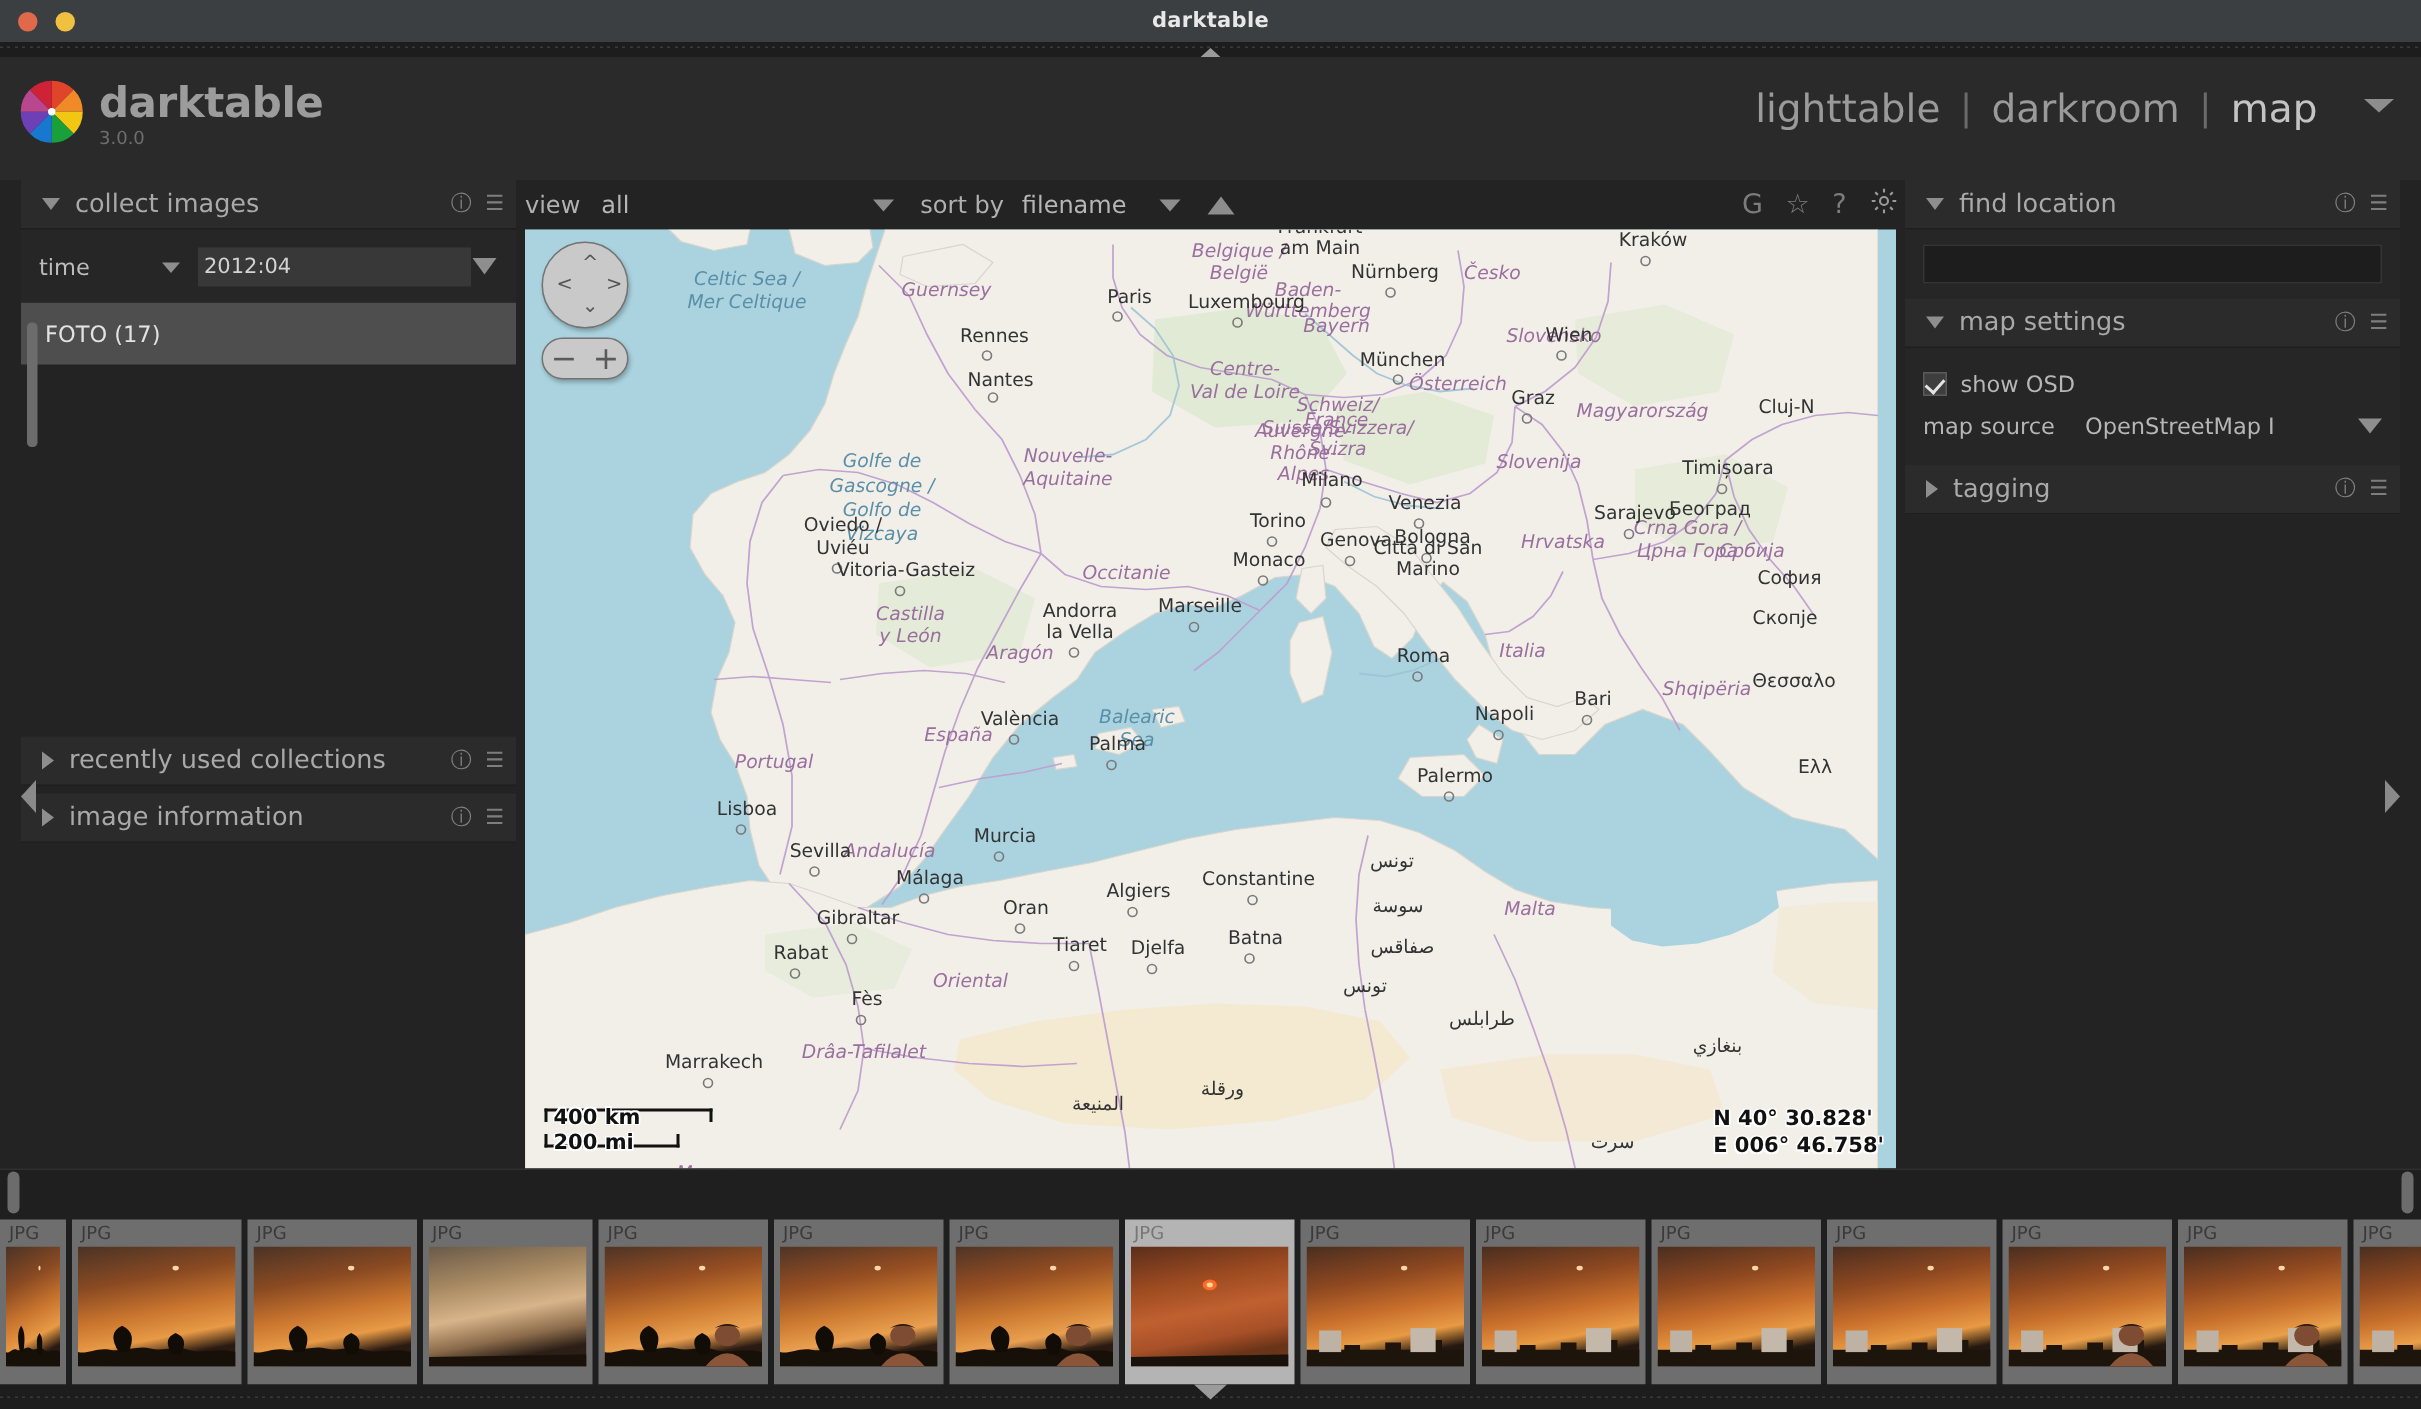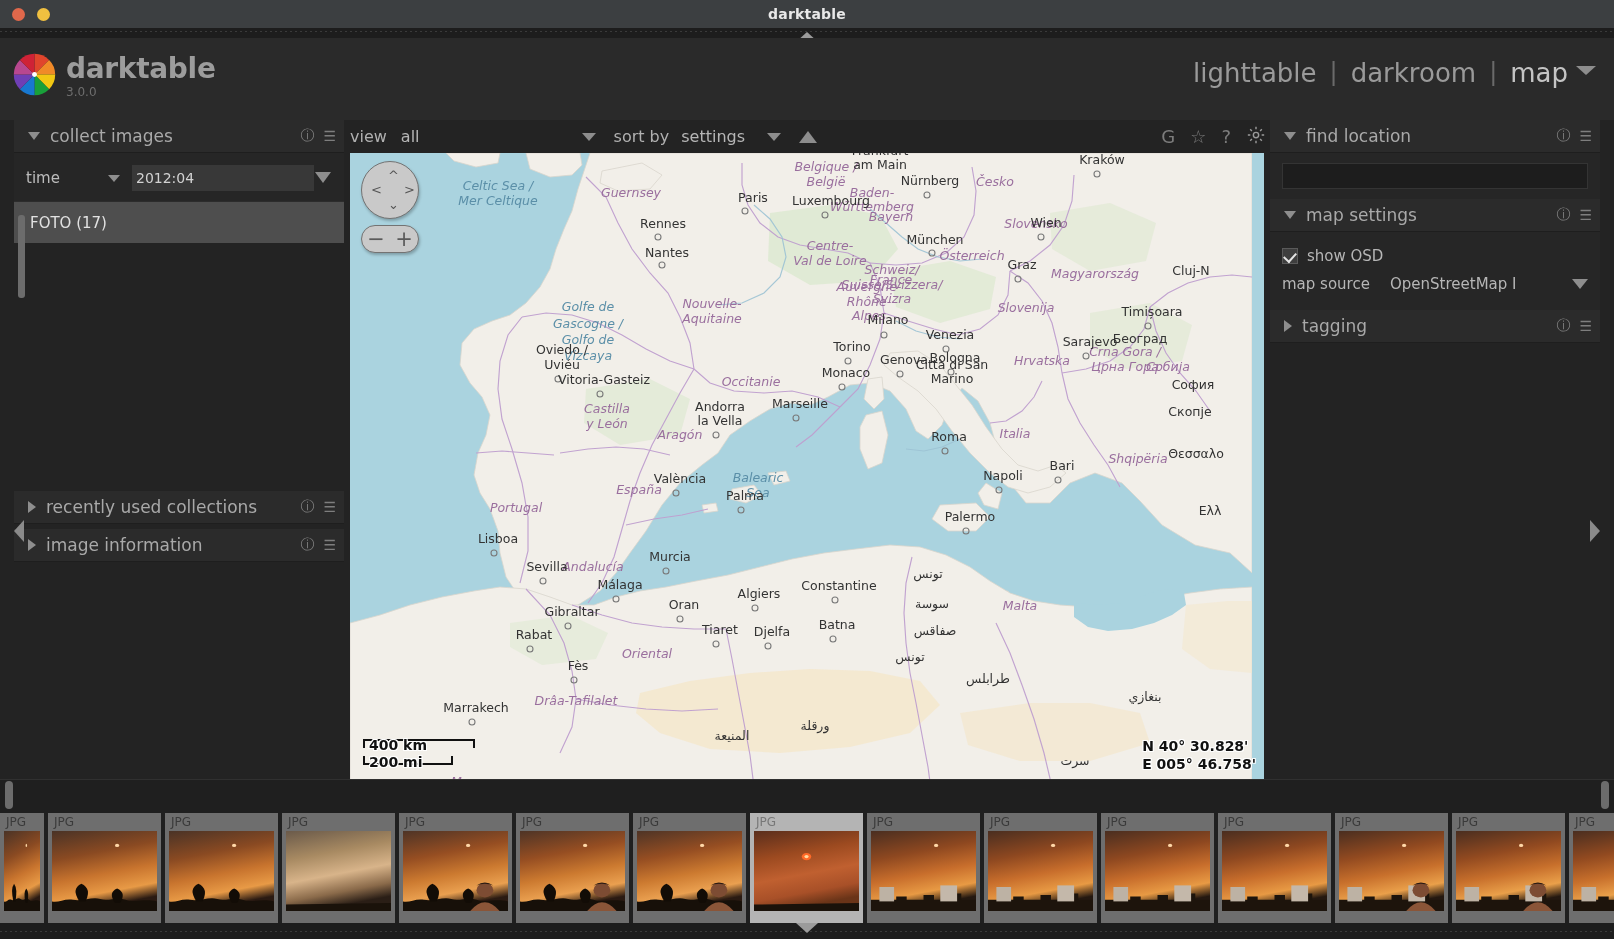--- a/index.html
+++ b/index.html
@@ -56,21 +56,21 @@
   }
   #logo-mark { width:45px; height:45px; position:relative; }
   #brand-text { padding-top:3px; }
   #brand-name {
     color:#9c9c9c; font-size:28px; font-weight:bold; line-height:1;
     letter-spacing:-.3px;
   }
   #brand-version { color:#6e6e6e; font-size:12px; margin-top:2px; }
 
   #view-switcher {
-    position:absolute; right:46px; top:20px;
+    position:absolute; right:69px; top:20px;
     display:flex; align-items:flex-start; gap:13px;
     color:#9a9a9a; font-size:26px;
   }
   #view-switcher .vsep { color:#6a6a6a; font-size:24px; }
   .view-link { cursor:pointer; }
   .view-link.active { color:#c4c4c4; }
   #view-caret {
     position:absolute; right:18px; top:28px;
     width:0;height:0;border-left:10px solid transparent;border-right:10px solid transparent;
     border-top:9px solid #8d8d8d;
@@ -408,21 +408,21 @@
     <div id="right-edge-arrow"></div>
   </div>
 
   <div id="center">
 
     <div id="toolbar">
       <span class="tb-lbl" style="margin-left:6px">view</span>
       <span class="tb-val" style="margin-left:14px">all</span>
       <span class="tb-caret" style="margin-left:162px"></span>
       <span class="tb-lbl" style="margin-left:18px">sort by</span>
-      <span class="tb-val" style="margin-left:12px">settings</span>
+      <span class="tb-val" style="margin-left:12px">filename</span>
       <span class="tb-caret" style="margin-left:22px"></span>
       <span class="tb-asc" style="margin-left:18px"></span>
       <span id="toolbar-icons">
         <span>G</span>
         <span>☆</span>
         <span>?</span>
         <span>
           <svg width="20" height="20" viewBox="0 0 24 24" fill="none" stroke="#9a9a9a" stroke-width="1.7">
             <circle cx="12" cy="12" r="3.2"></circle>
             <path d="M12 2.2v3M12 18.8v3M2.2 12h3M18.8 12h3M5 5l2.1 2.1M16.9 16.9L19 19M19 5l-2.1 2.1M7.1 16.9L5 19"></path>
@@ -725,21 +725,21 @@
           <div class="sb-bar top" style="width:112px"></div>
         </div>
         <div class="sb-line">
           <span class="sb-txt">200 mi</span>
           <div class="sb-bar" style="width:90px"></div>
         </div>
       </div>
 
       <div id="coords">
         <div>N 40° 30.828'</div>
-        <div>E 005° 46.758'</div>
+        <div>E 006° 46.758'</div>
       </div>
     </div>
   </div>
 
   <div id="filmstrip">
     <div id="fs-divider"></div>
     <div id="fs-scroll-l"></div>
     <div id="fs-scroll-r"></div>
     <div id="fs-strip">
         <div class="thumb" style="width: 44px;">

